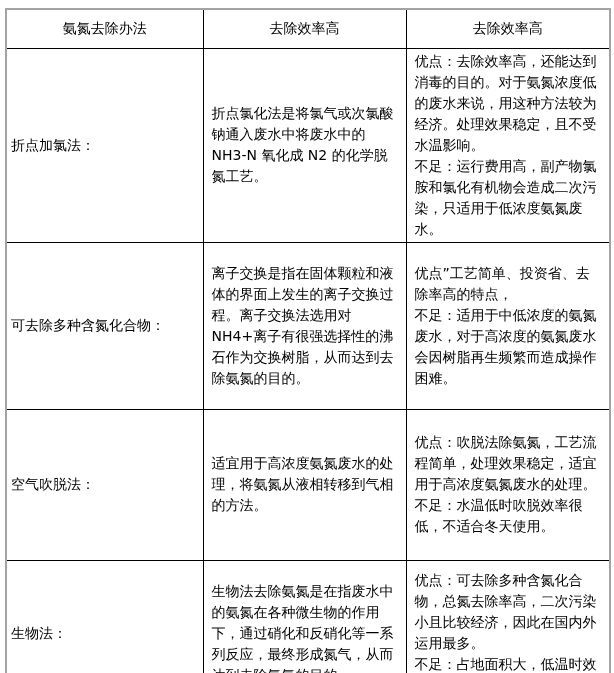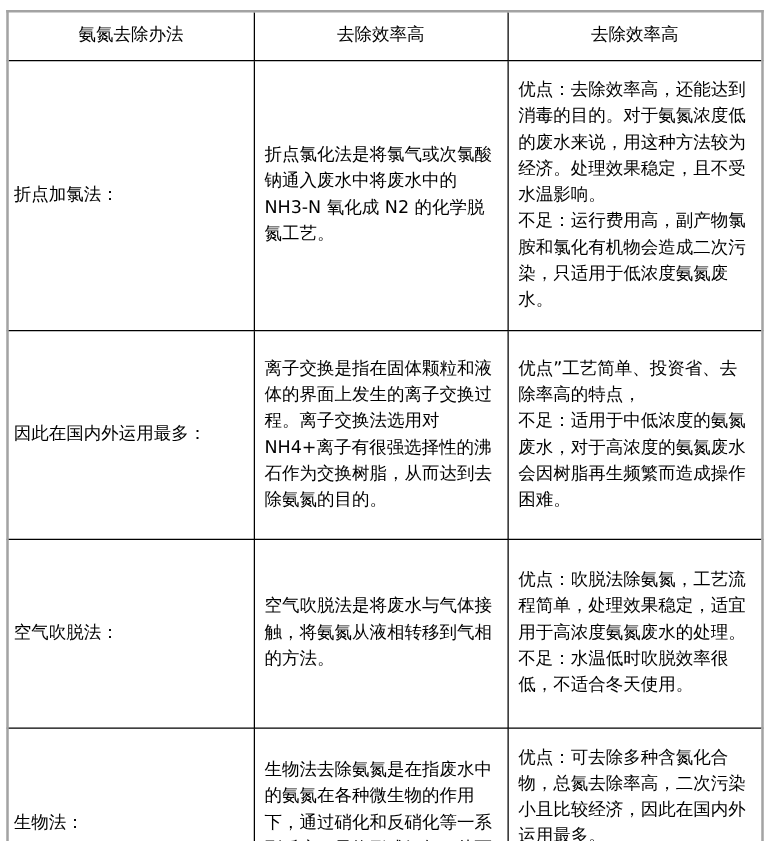--- a/index.html
+++ b/index.html
@@ -44,21 +44,21 @@
   td.method-cell {
     text-align: left;
     padding: 14px 4px;
   }
   td.principle-cell {
     text-align: left;
     padding: 20px 8px;
   }
   td.proscons-cell {
     text-align: left;
-    padding: 13px 8px;
+    padding: 2px 8px;
   }
   .pc-block { margin: 0; }
 </style>
 </head>
 <body>
 
 <table class="removal-table">
   <colgroup>
     <col class="c-method">
     <col class="c-principle">
@@ -74,30 +74,30 @@
   <tbody>
     <tr class="r0">
       <td class="method-cell">折点加氯法：</td>
       <td class="principle-cell">折点氯化法是将氯气或次氯酸钠通入废水中将废水中的NH3-N 氧化成 N2 的化学脱氮工艺。</td>
       <td class="proscons-cell">
         <div class="pc-block">优点：去除效率高，还能达到消毒的目的。对于氨氮浓度低的废水来说，用这种方法较为经济。处理效果稳定，且不受水温影响。</div>
         <div class="pc-block">不足：运行费用高，副产物氯胺和氯化有机物会造成二次污染，只适用于低浓度氨氮废水。</div>
       </td>
     </tr>
     <tr class="r1">
-      <td class="method-cell">因此在国内外运用最多：</td>
+      <td class="method-cell">可去除多种含氮化合物：</td>
       <td class="principle-cell">离子交换是指在固体颗粒和液体的界面上发生的离子交换过程。离子交换法选用对 NH4+离子有很强选择性的沸石作为交换树脂，从而达到去除氨氮的目的。</td>
       <td class="proscons-cell">
         <div class="pc-block">优点”工艺简单、投资省、去除率高的特点，</div>
         <div class="pc-block">不足：适用于中低浓度的氨氮废水，对于高浓度的氨氮废水会因树脂再生频繁而造成操作困难。</div>
       </td>
     </tr>
     <tr class="r2">
       <td class="method-cell">空气吹脱法：</td>
-      <td class="principle-cell">空气吹脱法是将废水与气体接触，将氨氮从液相转移到气相的方法。</td>
+      <td class="principle-cell">适宜用于高浓度氨氮废水的处理，将氨氮从液相转移到气相的方法。</td>
       <td class="proscons-cell">
         <div class="pc-block">优点：吹脱法除氨氮，工艺流程简单，处理效果稳定，适宜用于高浓度氨氮废水的处理。</div>
         <div class="pc-block">不足：水温低时吹脱效率很低，不适合冬天使用。</div>
       </td>
     </tr>
     <tr class="r3">
       <td class="method-cell">生物法：</td>
       <td class="principle-cell">生物法去除氨氮是在指废水中的氨氮在各种微生物的作用下，通过硝化和反硝化等一系列反应，最终形成氮气，从而达到去除氨氮的目的。</td>
       <td class="proscons-cell">
         <div class="pc-block">优点：可去除多种含氮化合物，总氮去除率高，二次污染小且比较经济，因此在国内外运用最多。</div>

